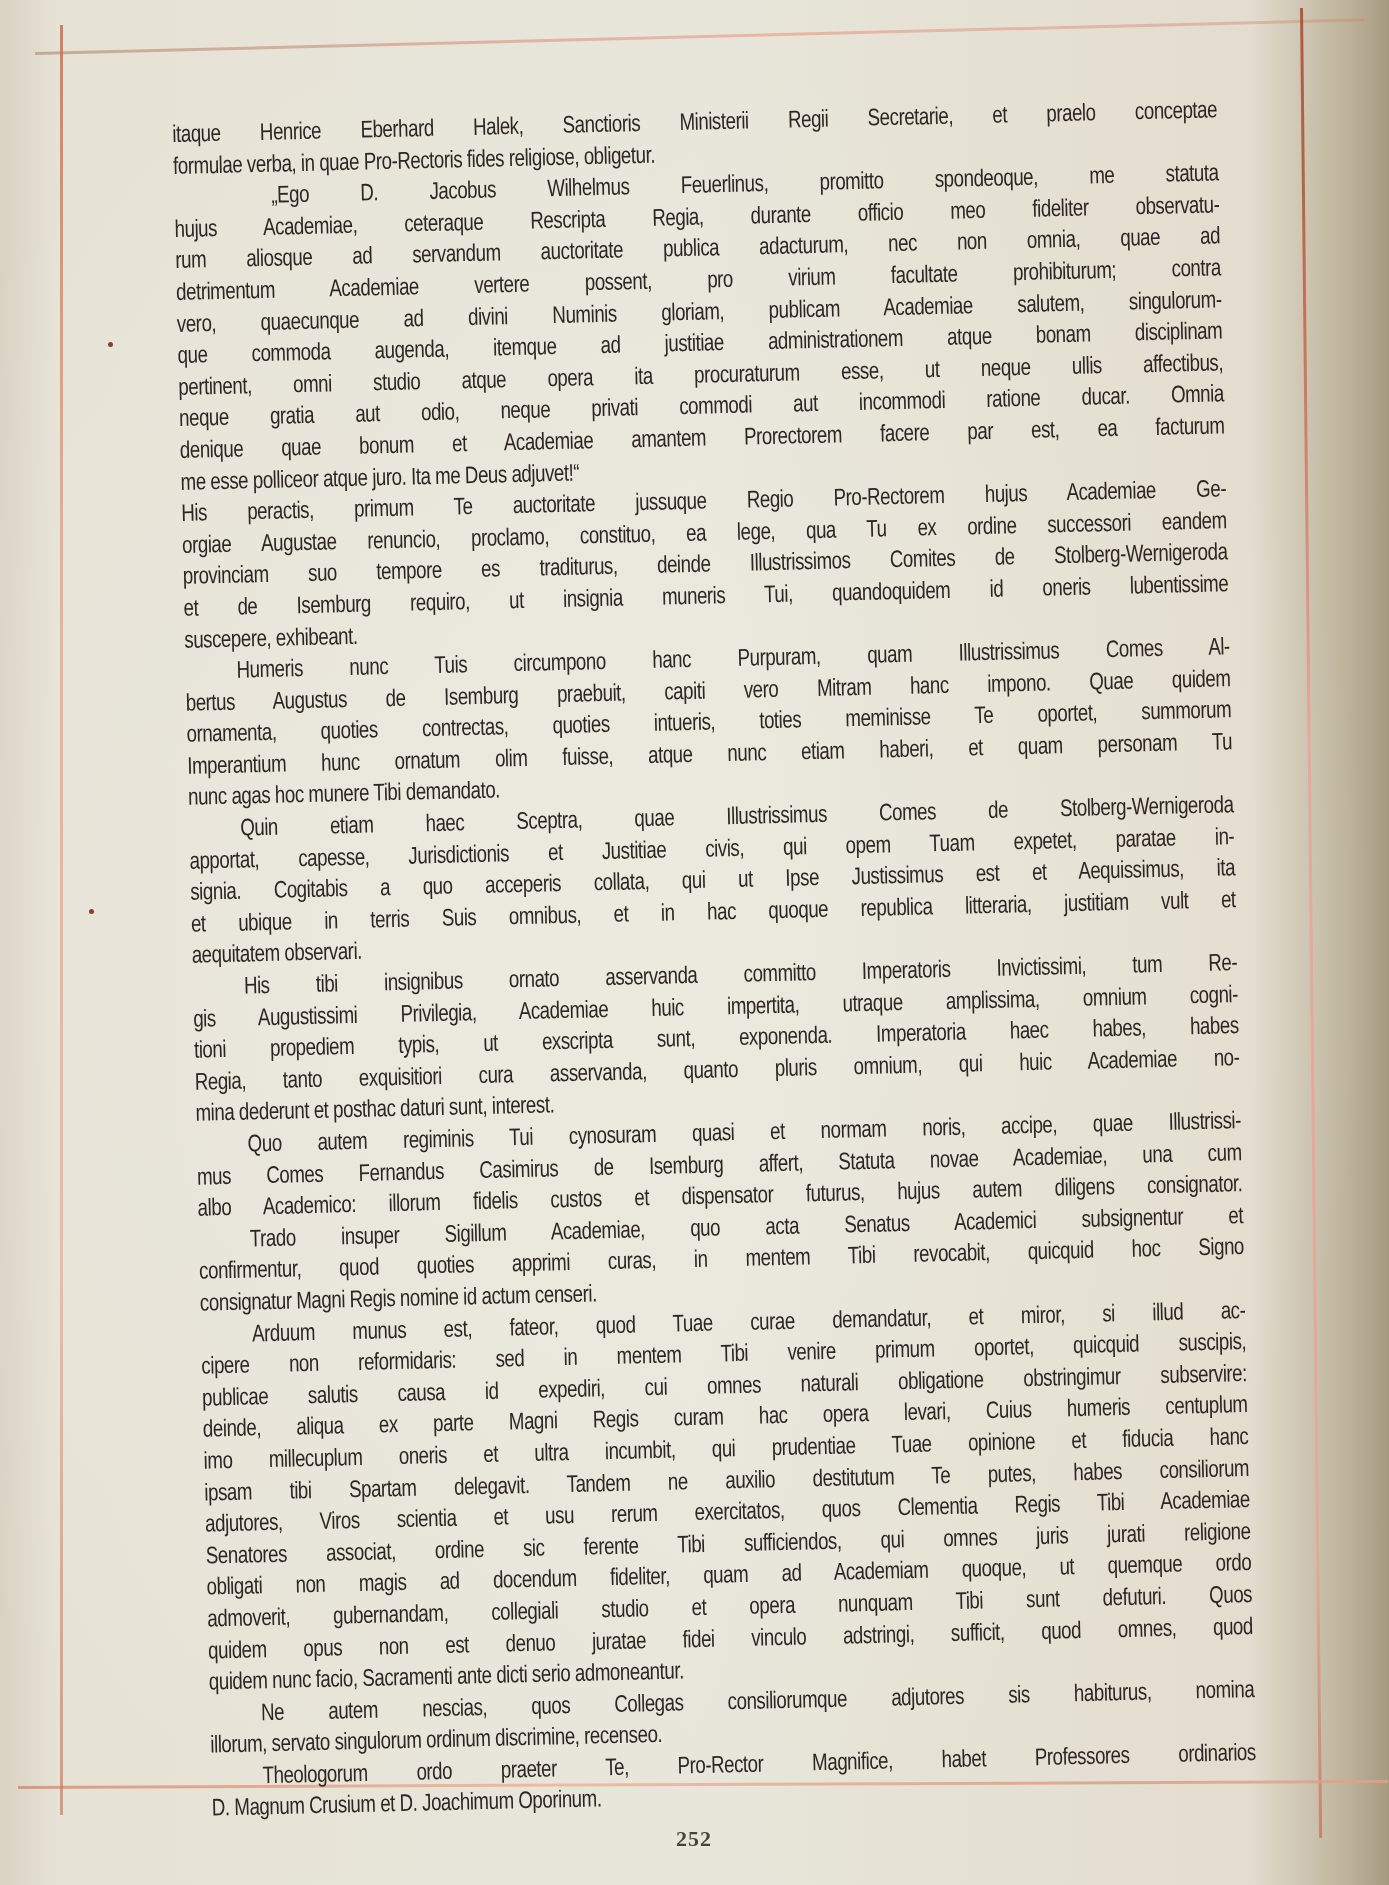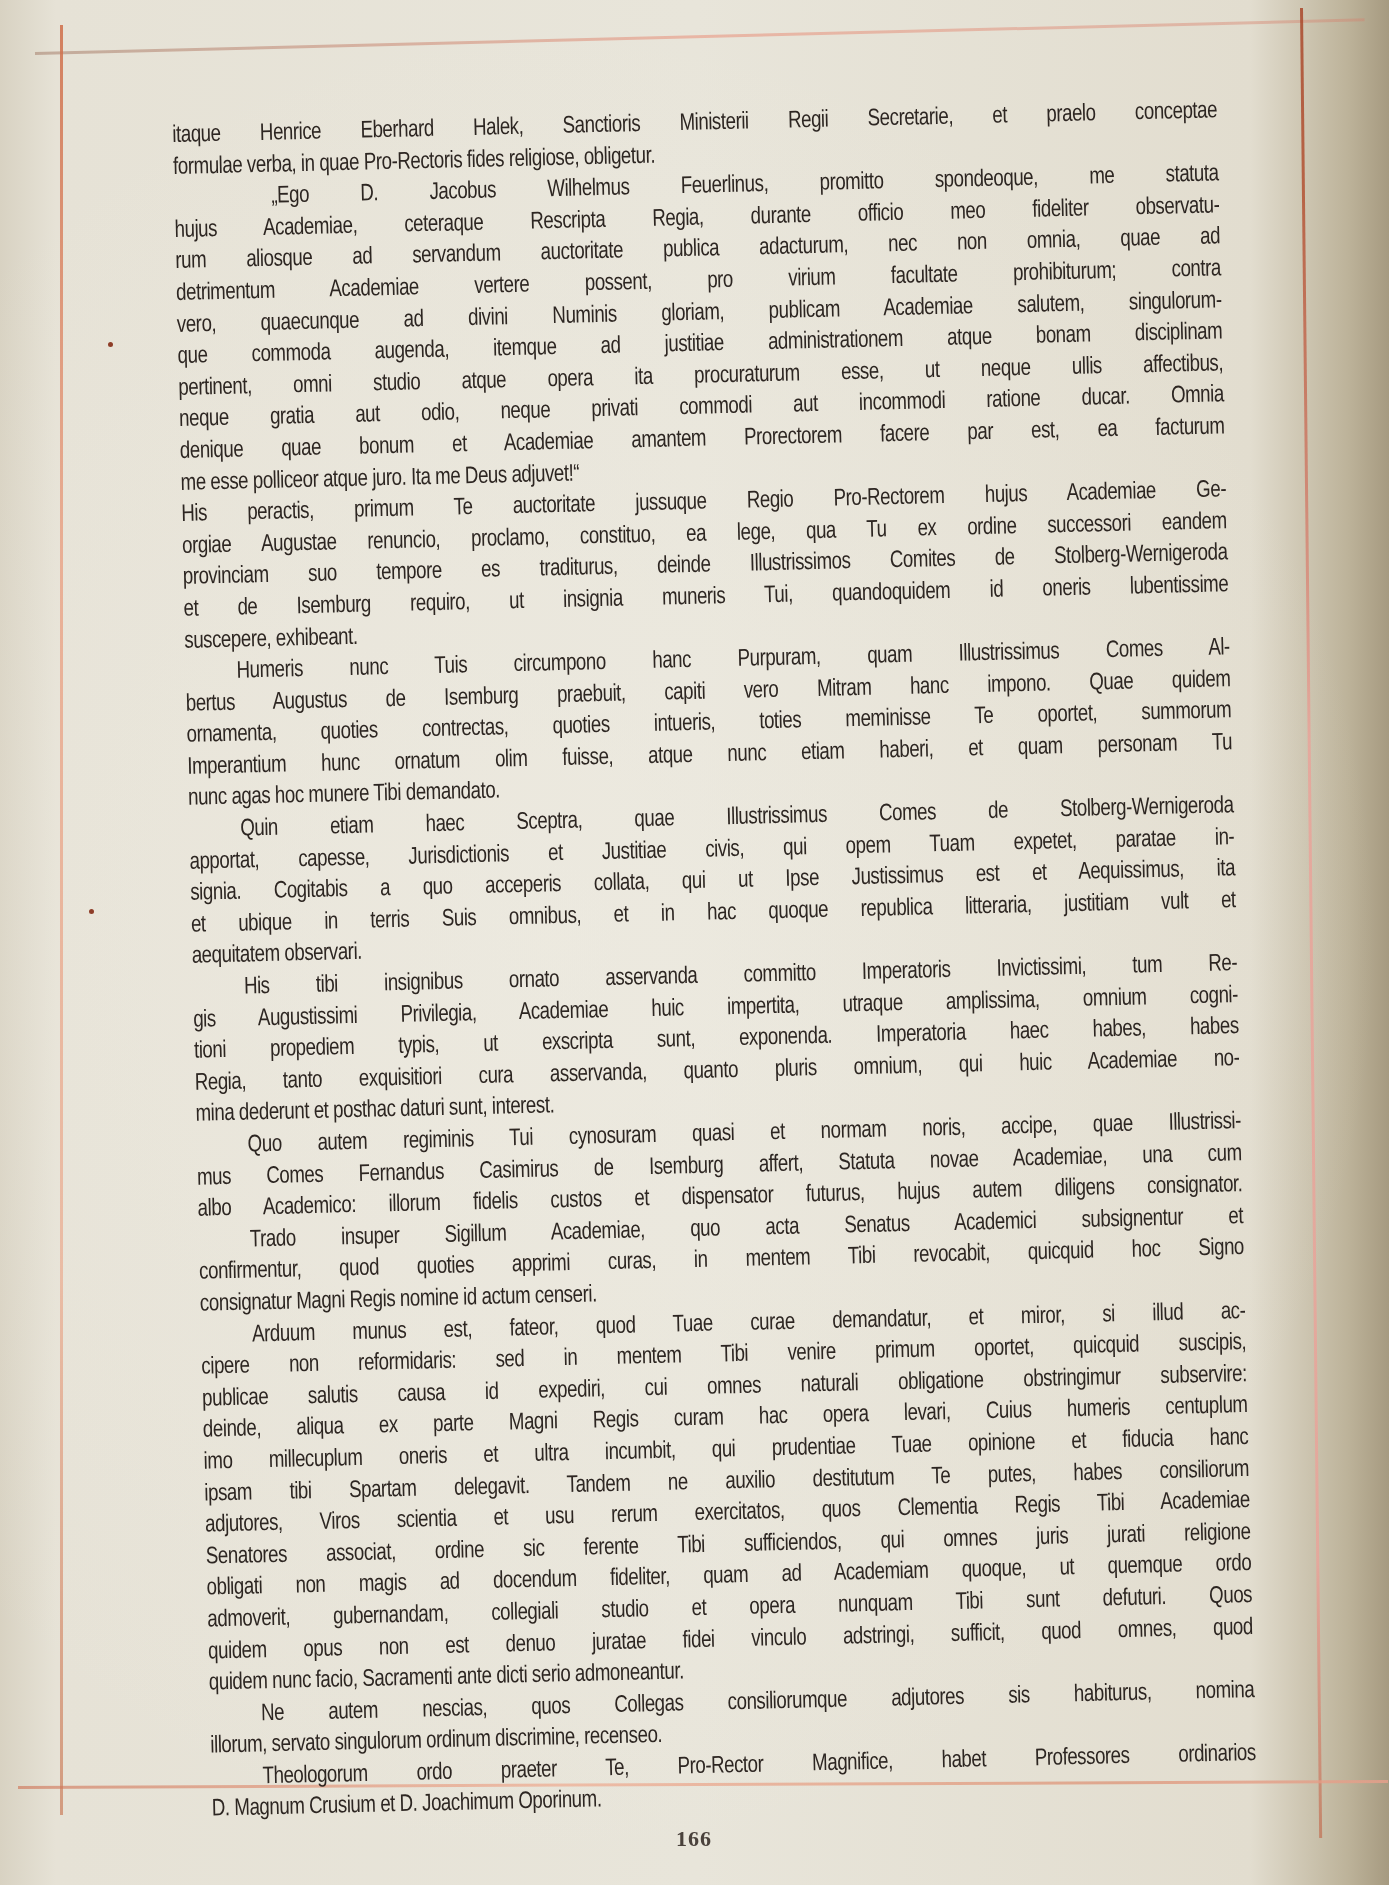--- a/index.html
+++ b/index.html
@@ -165,13 +165,13 @@
     <span class="line">obligati non magis ad docendum fideliter, quam ad Academiam quoque, ut quemque ordo</span>
     <span class="line">admoverit, gubernandam, collegiali studio et opera nunquam Tibi sunt defuturi. Quos</span>
     <span class="line">quidem opus non est denuo juratae fidei vinculo adstringi, sufficit, quod omnes, quod</span>
     <span class="line last">quidem nunc facio, Sacramenti ante dicti serio admoneantur.</span>
     <span class="line indent">Ne autem nescias, quos Collegas consiliorumque adjutores sis habiturus, nomina</span>
     <span class="line last">illorum, servato singulorum ordinum discrimine, recenseo.</span>
     <span class="line indent">Theologorum ordo praeter Te, Pro-Rector Magnifice, habet Professores ordinarios</span>
     <span class="line last">D. Magnum Crusium et D. Joachimum Oporinum.</span>
   </div>
 
-<div class="page-number">166</div>
+<div class="page-number">252</div>
 
 </body></html>

